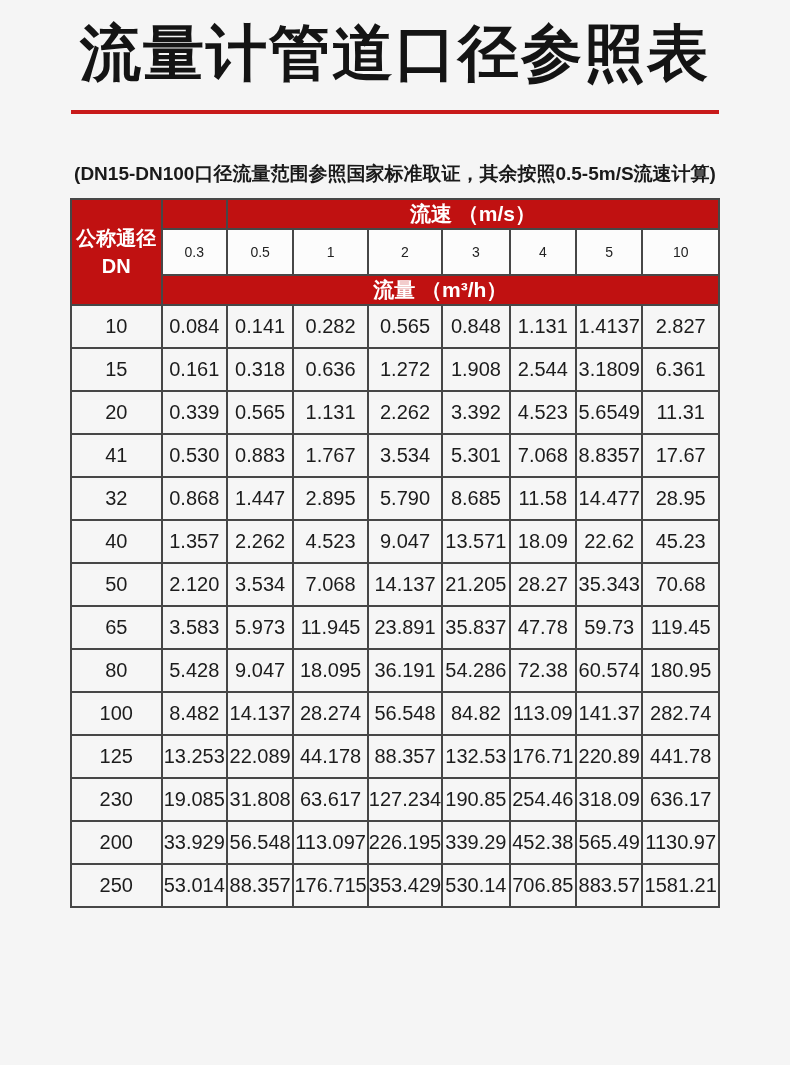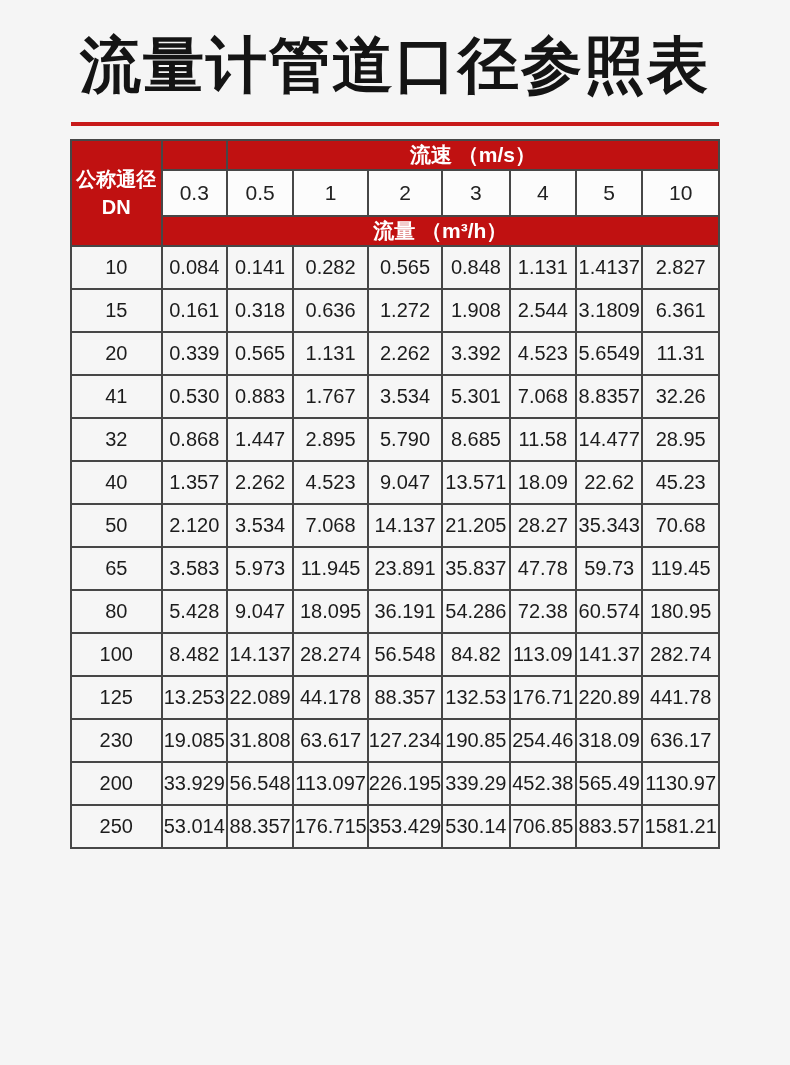--- a/index.html
+++ b/index.html
@@ -5,21 +5,21 @@
   * { margin: 0; padding: 0; box-sizing: border-box; }
   html, body {
     width: 790px; height: 1065px;
     background: #f5f5f5;
     font-family: "Liberation Sans", "DejaVu Sans", sans-serif;
     overflow: hidden;
   }
   .page { width: 790px; height: 1065px; }
 
   .title {
-    padding-top: 28px;
+    padding-top: 16px;
     text-align: center;
     font-size: 61px;
     line-height: 74px;
     font-weight: 600;
     letter-spacing: 2px;
     color: #141414;
     white-space: nowrap;
   }
   .title-rule {
     width: 648px;
@@ -60,37 +60,38 @@
   }
   .flow-table .corner {
     font-size: 20px;
     line-height: 28px;
   }
   .flow-table .band { height: 27px; }
   
   .flow-table .vel-row th {
     height: 46px;
     background: #fcfcfc;
-    font-size: 21px;
+    font-size: 14px;
     color: #222;
   }
   
   .flow-table tbody td {
     height: 43px;
     background: #f6f6f6;
     font-size: 20px;
   }
 </style>
 </head>
 <body>
 
 <div class="page">
 
   <h1 class="title">流量计管道口径参照表</h1>
   <div class="title-rule"></div>
+  <p class="subtitle">(DN15-DN100口径流量范围参照国家标准取证，其余按照0.5-5m/S流速计算)</p>
 
   <table class="flow-table">
     <colgroup>
       <col style="width:90px">
         <col style="width:65px">
         <col style="width:66px">
       <col style="width:74px">
         <col style="width:74px">
         <col style="width:67px">
       <col style="width:66px">
@@ -156,21 +157,21 @@
         </tr>
         <tr>
           <td>41</td>
           <td>0.530</td>
           <td>0.883</td>
           <td>1.767</td>
           <td>3.534</td>
           <td>5.301</td>
           <td>7.068</td>
           <td>8.8357</td>
-          <td>32.26</td>
+          <td>17.67</td>
         </tr>
         <tr>
           <td>32</td>
           <td>0.868</td>
           <td>1.447</td>
           <td>2.895</td>
           <td>5.790</td>
           <td>8.685</td>
           <td>11.58</td>
           <td>14.477</td>

